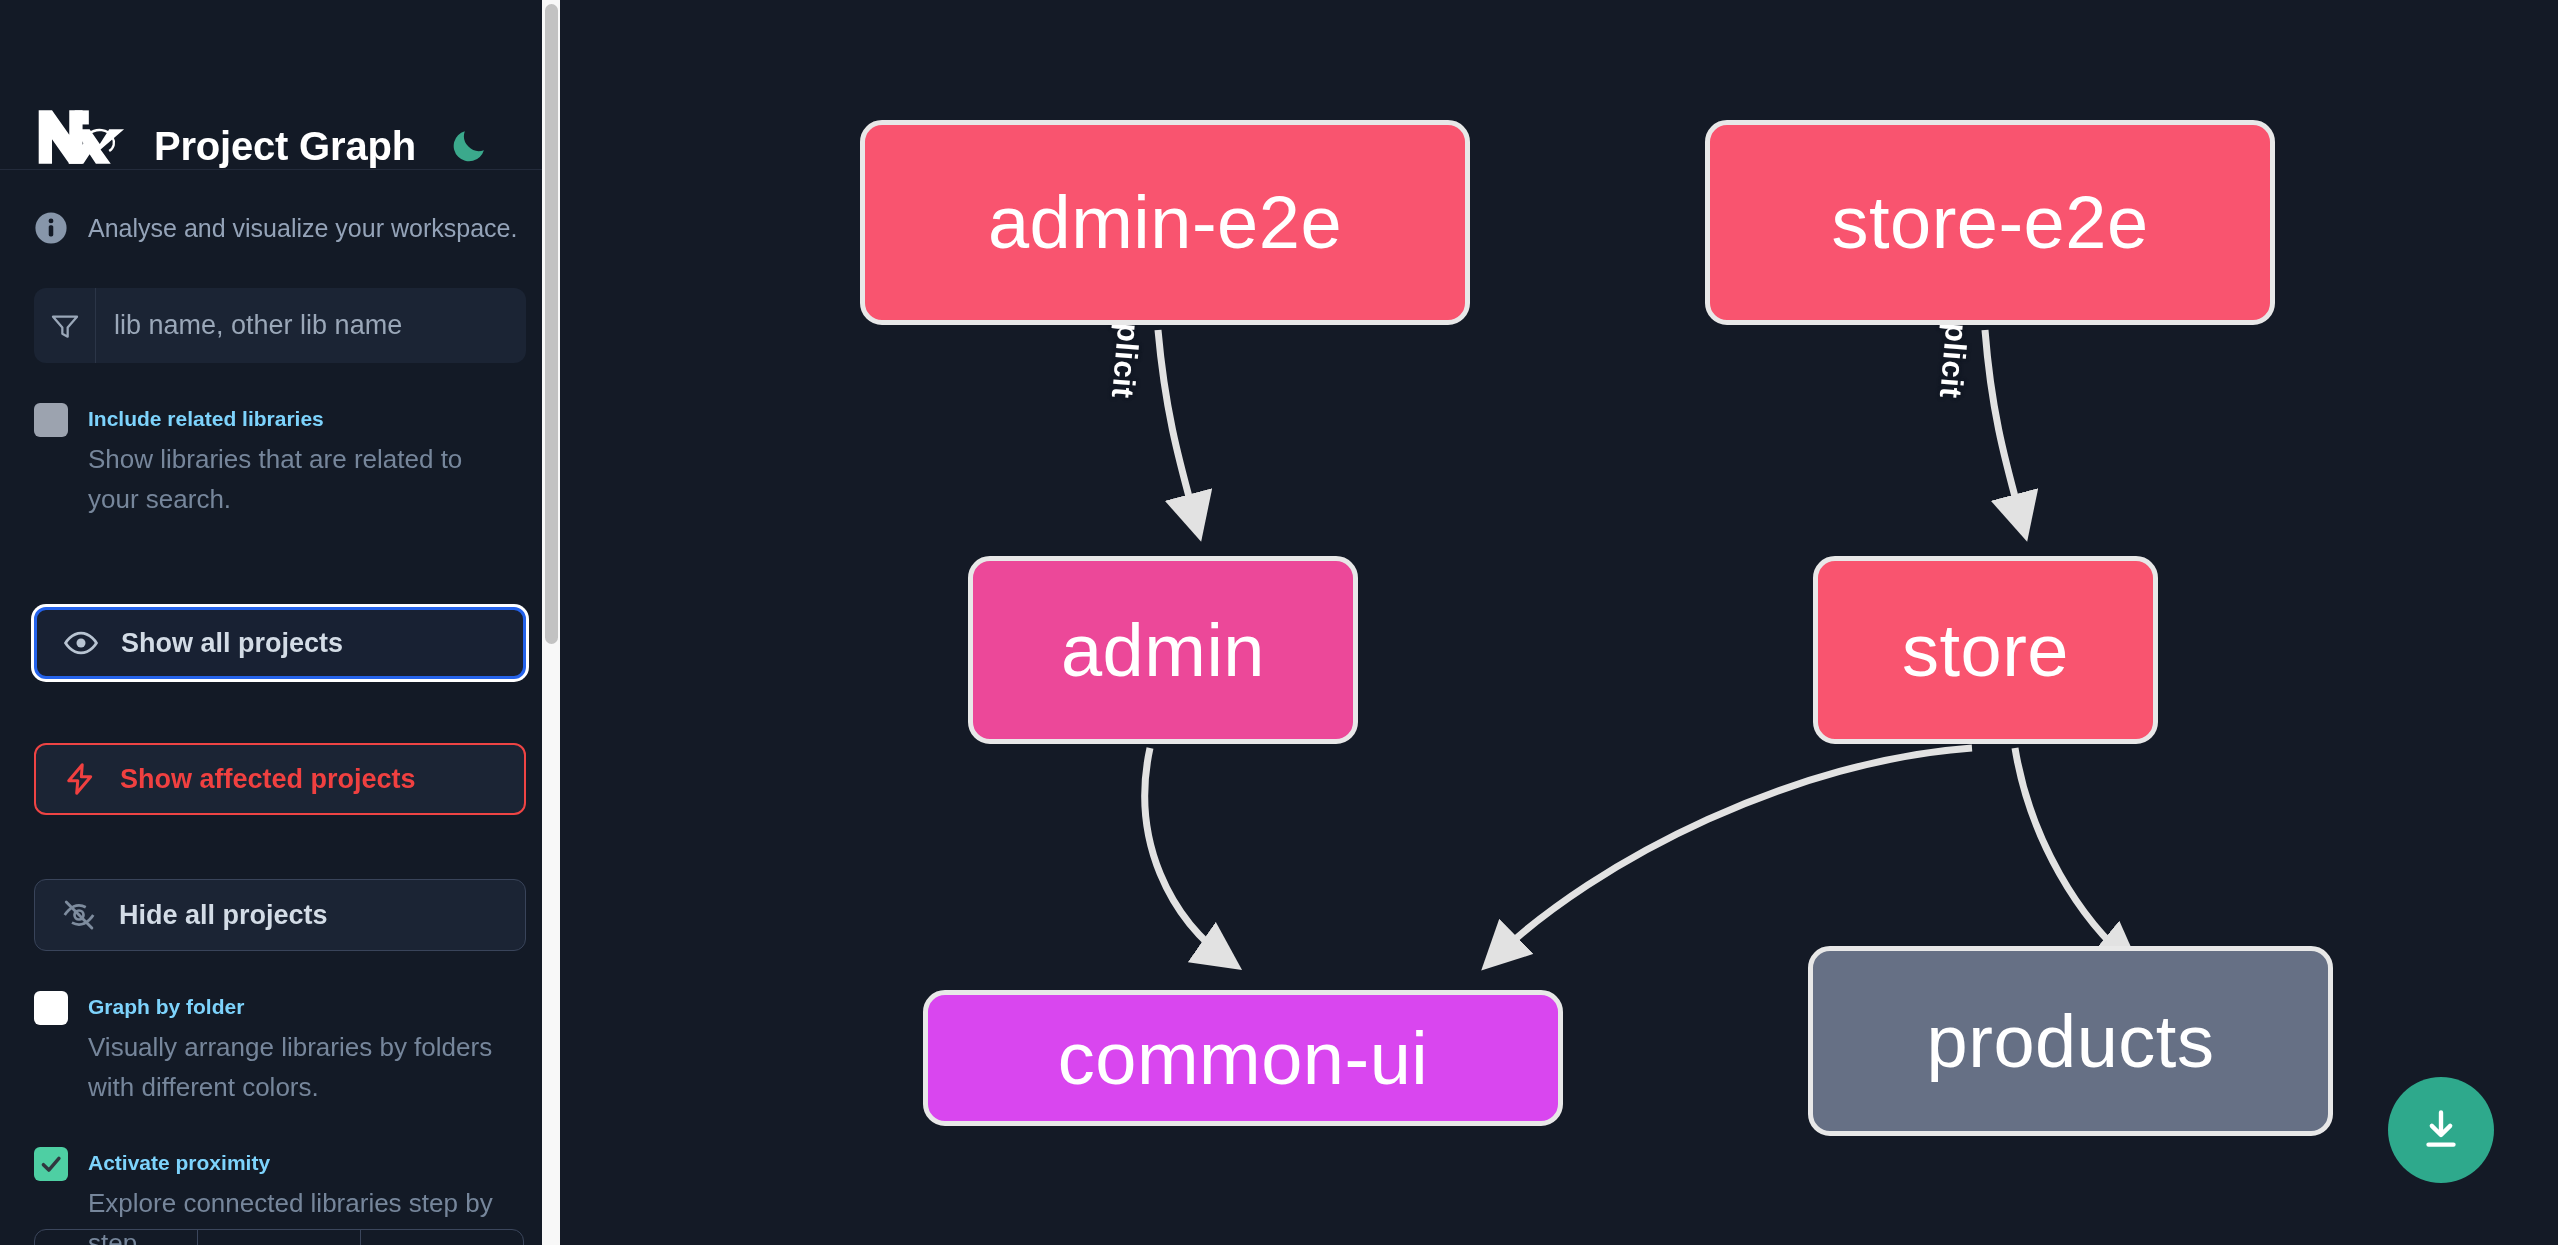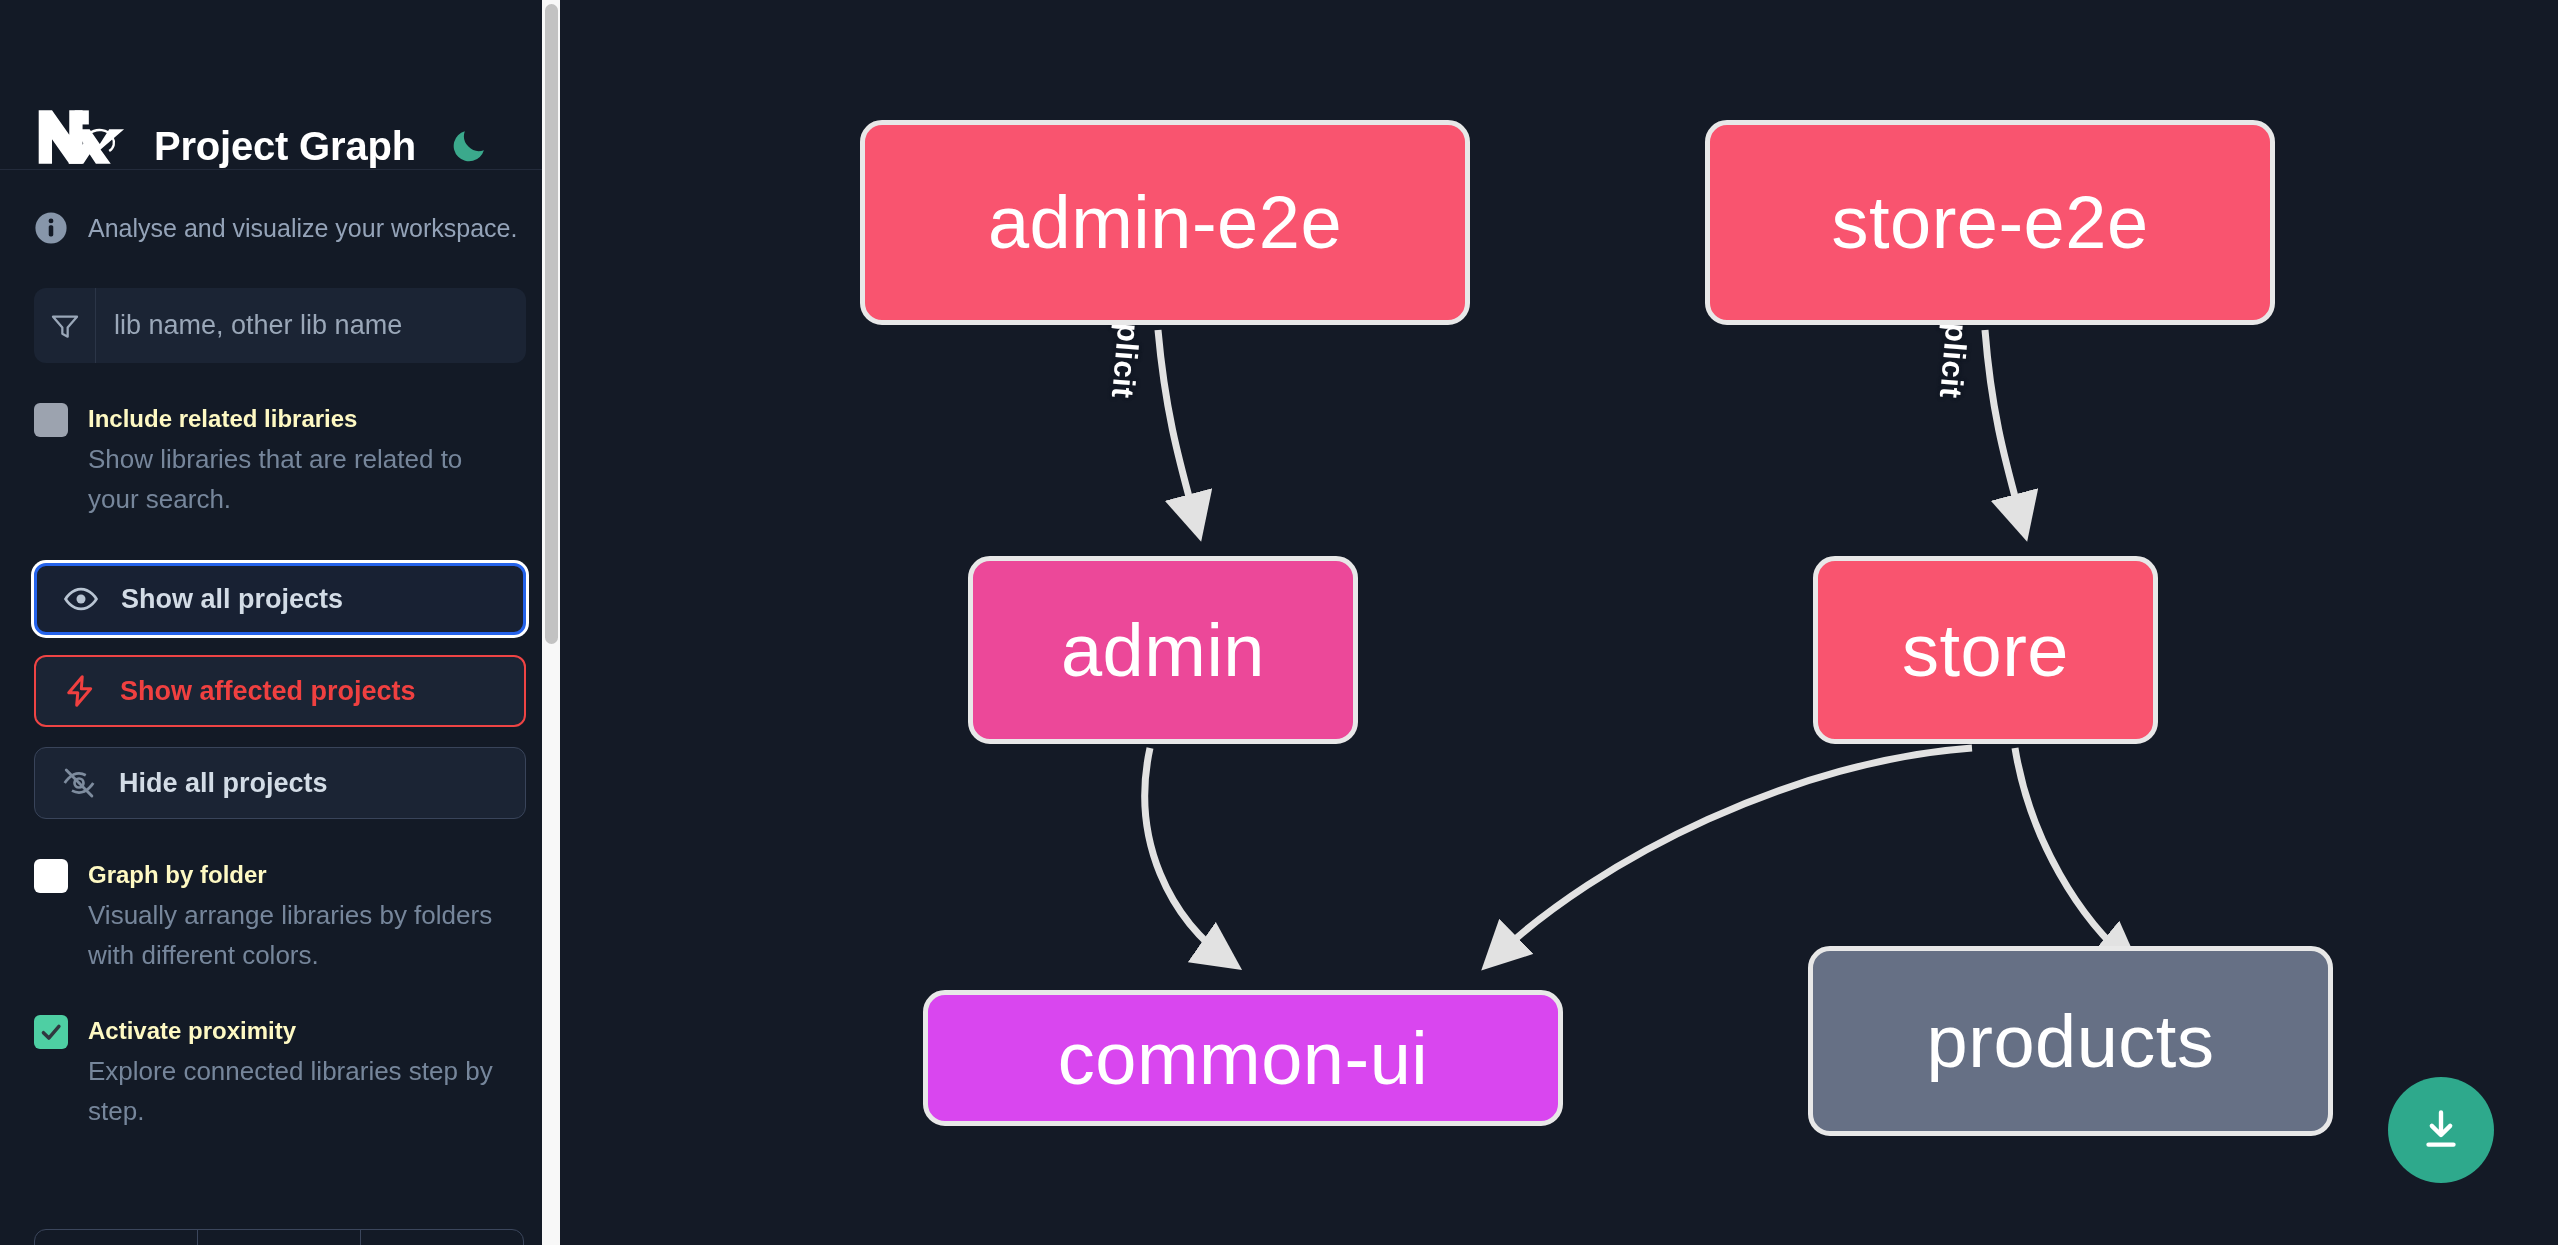--- a/index.html
+++ b/index.html
@@ -139,22 +139,22 @@
     align-items: center;
     justify-content: center;
   }
   .cbox.gray   { background: #9CA3AF; }
   .cbox.white  { background: #FFFFFF; }
   .cbox.green  { background: #4ECFA3; }
 
   .check-texts { flex: 1; min-width: 0; }
 
   .check-label {
-    color: #fef9c3;
-    font-size: 24px;
+    color: #7dd3fc;
+    font-size: 21px;
     font-weight: 700;
     line-height: 40px;
     white-space: nowrap;
   }
   .check-desc {
     color: #76869B;
     font-size: 26px;
     font-weight: 400;
     line-height: 40px;
     max-width: 430px;
@@ -169,20 +169,21 @@
     display: flex;
     align-items: center;
     padding-left: 26px;
     gap: 22px;
     cursor: pointer;
     background: #1B2434;
     border: 1px solid #39445A;
     font-size: 27px;
     font-weight: 700;
     color: #D3DCE6;
+    margin-top: 44px;
   }
   .gbtn.focused {
     border: 3px solid #2563EB;
     box-shadow: 0 0 0 3px #FFFFFF;
     background: #182133;
   }
   .gbtn.danger {
     border: 2px solid #EF4444;
     color: #F04040;
   }

